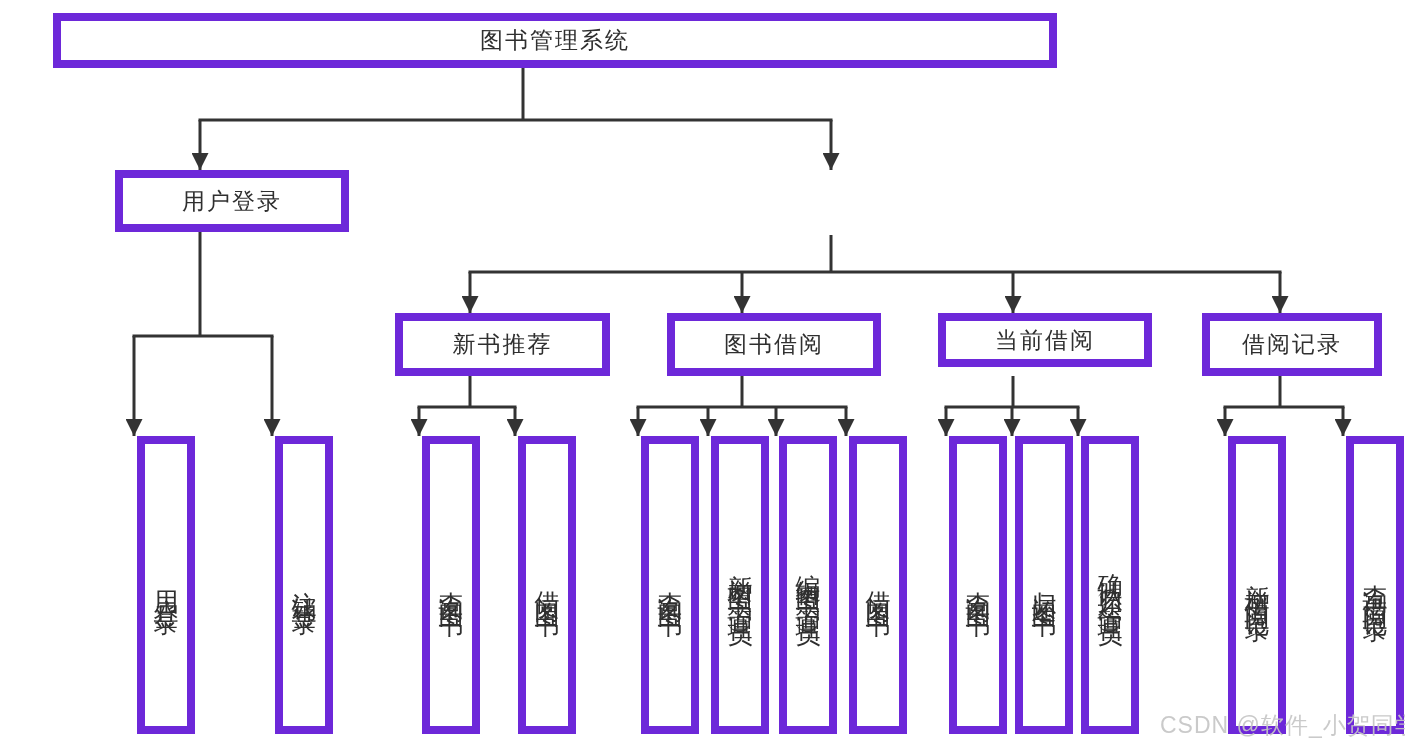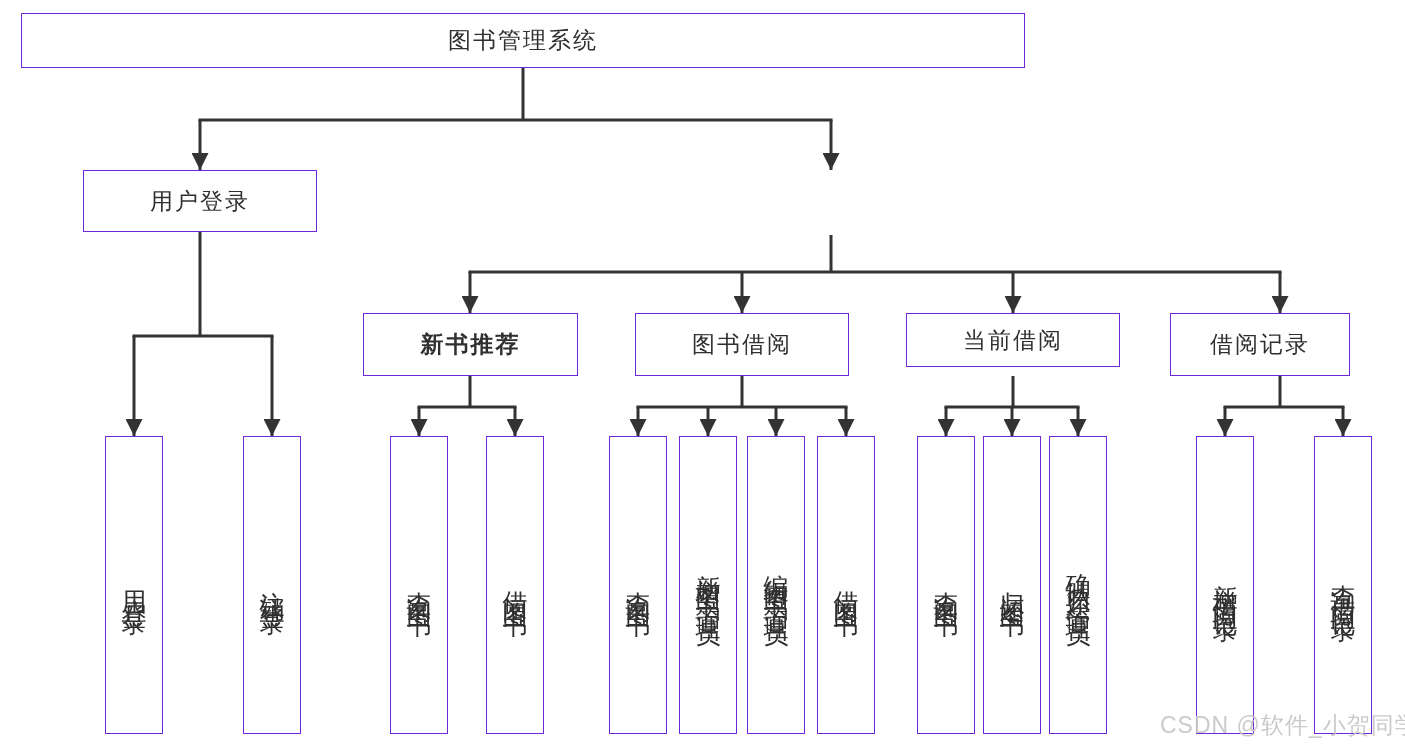--- a/index.html
+++ b/index.html
@@ -9,25 +9,26 @@
     background:#ffffff;
     font-family:"Liberation Sans", sans-serif;
     color:#2f2f2f;
     overflow:hidden;
   }
   #wires{position:absolute;left:0;top:0;z-index:1;}
   .node{
     position:absolute;
     box-sizing:border-box;
     background:#ffffff;
-    border:1px solid #6d28d9;
+    border:8px solid #6d28d9;
     z-index:2;
     display:flex;
     align-items:center;
     justify-content:center;
+    margin-left:32px;
   }
   .hbox{
     font-size:23px;
     letter-spacing:2px;
     white-space:nowrap;
   }
   .vbox span{
     writing-mode:vertical-rl;
     text-orientation:mixed;
     font-size:25px;
@@ -102,21 +103,21 @@
   </svg>
 
   <div class="node hbox" style="left:21px;top:13px;width:1004px;height:55px;">
     <span>图书管理系统</span>
   </div>
 
   <div class="node hbox" style="left:83px;top:170px;width:234px;height:62px;">
     <span>用户登录</span>
   </div>
 
-  <div class="node hbox" style="left:363px;top:313px;width:215px;height:63px;font-weight:bold;">
+  <div class="node hbox" style="left:363px;top:313px;width:215px;height:63px;">
     <span>新书推荐</span>
   </div>
   <div class="node hbox" style="left:635px;top:313px;width:214px;height:63px;">
     <span>图书借阅</span>
   </div>
   <div class="node hbox" style="left:906px;top:313px;width:214px;height:54px;">
     <span>当前借阅</span>
   </div>
   <div class="node hbox" style="left:1170px;top:313px;width:180px;height:63px;">
     <span>借阅记录</span>

